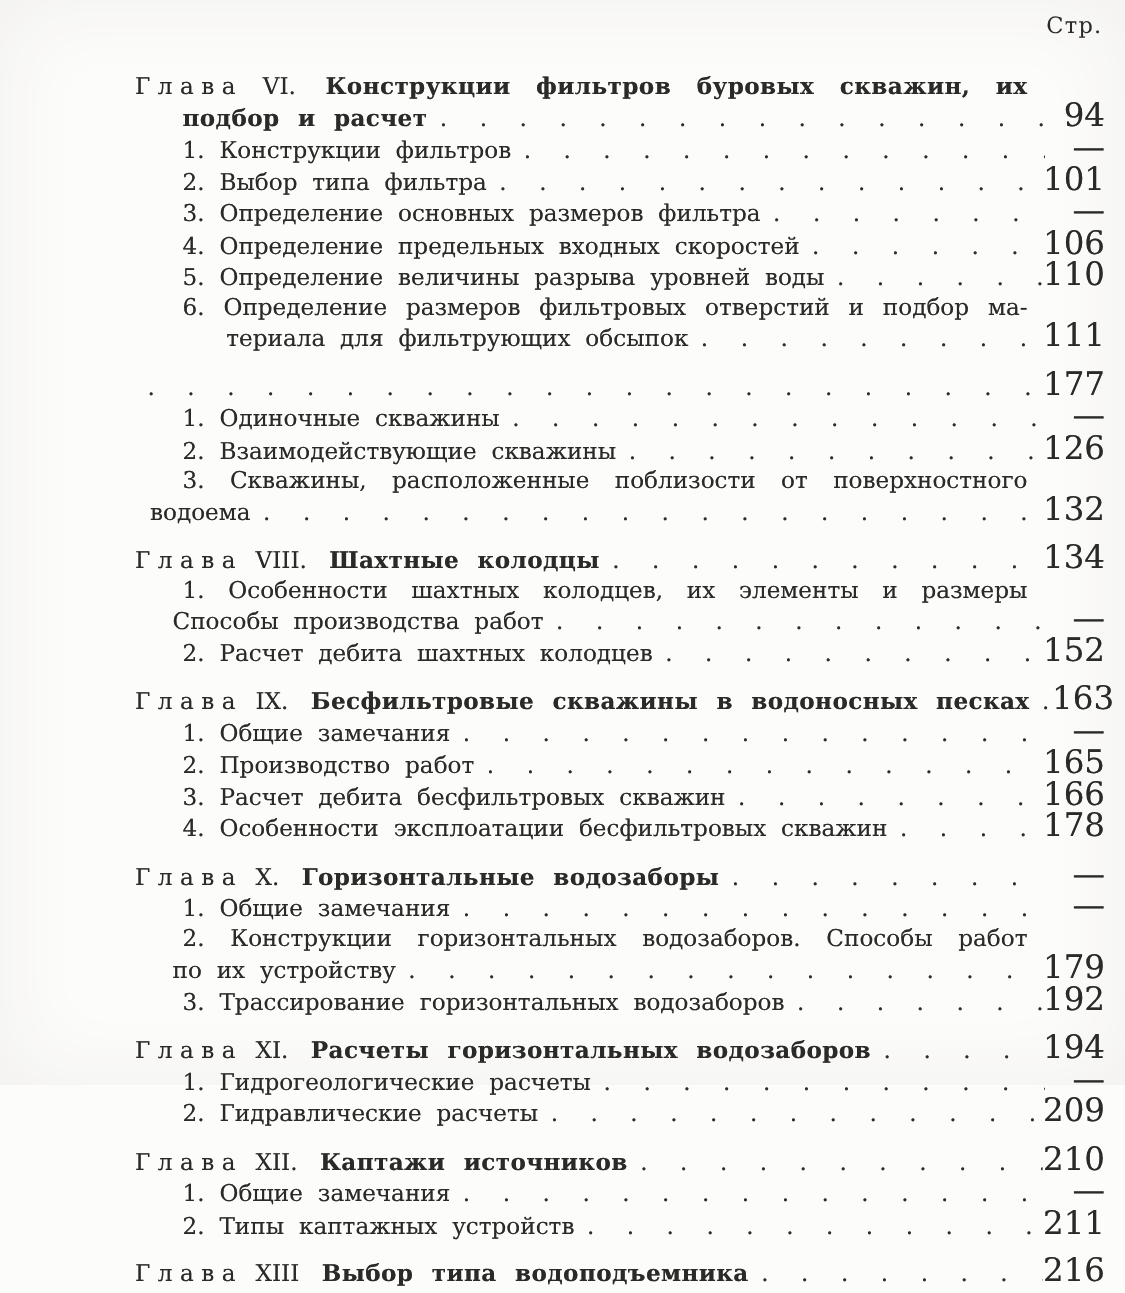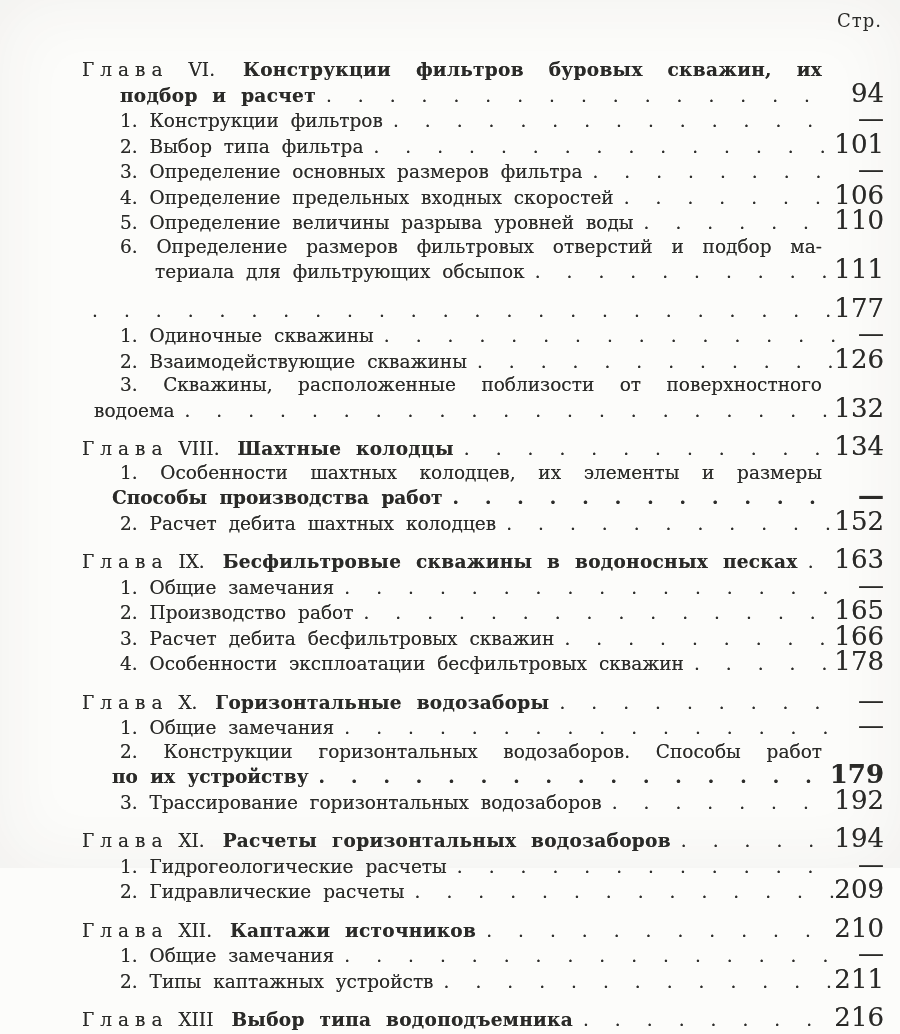--- a/index.html
+++ b/index.html
@@ -6,21 +6,21 @@
     margin: 0; padding: 0;
     width: 900px; height: 1034px;
     overflow: hidden;
     background: #fcfcfa;
     font-family: "DejaVu Serif", "Liberation Serif", serif;
     color: #2a2a28;
   }
   .page {
     box-sizing: border-box;
     width: 900px; height: 868px;
-    padding: 10px 16px 0 82px;
+    padding: 10px 16px 0 108px;
     box-shadow: inset 0 0 70px rgba(60,55,45,0.06);
   }
   .hdr {
     text-align: right;
     font-size: 18px;
     line-height: 22px;
     padding-right: 2px;
     letter-spacing: 1px;
   }
   .toc { margin-top: 26px; }
@@ -37,21 +37,21 @@
     text-align: justify;
     text-align-last: justify;
     padding-right: 62px;
   }
   .line.justify .txt { white-space: normal; display: inline; }
   .gap { margin-top: 13px; }
   .i0 { padding-left: 0; }
   .i1 { padding-left: 38px; justify-content: space-between; }
   .i2 { padding-left: 73px; }
   .i3 { padding-left: 12px; }
-  .i4 { padding-left: 30px; font-weight: bold; }
+  .i4 { padding-left: 30px; }
   .label { letter-spacing: 6px; margin-right: 4px; }
   .roman { margin-right: 12px; }
   .num { margin-right: 6px; }
   .t { word-spacing: 6px; }
   .t.bold { font-weight: bold; word-spacing: 8px; letter-spacing: 0.3px; }
   .leader {
     flex: 1 1 auto;
     overflow: hidden;
     white-space: nowrap;
     min-width: 8px;

